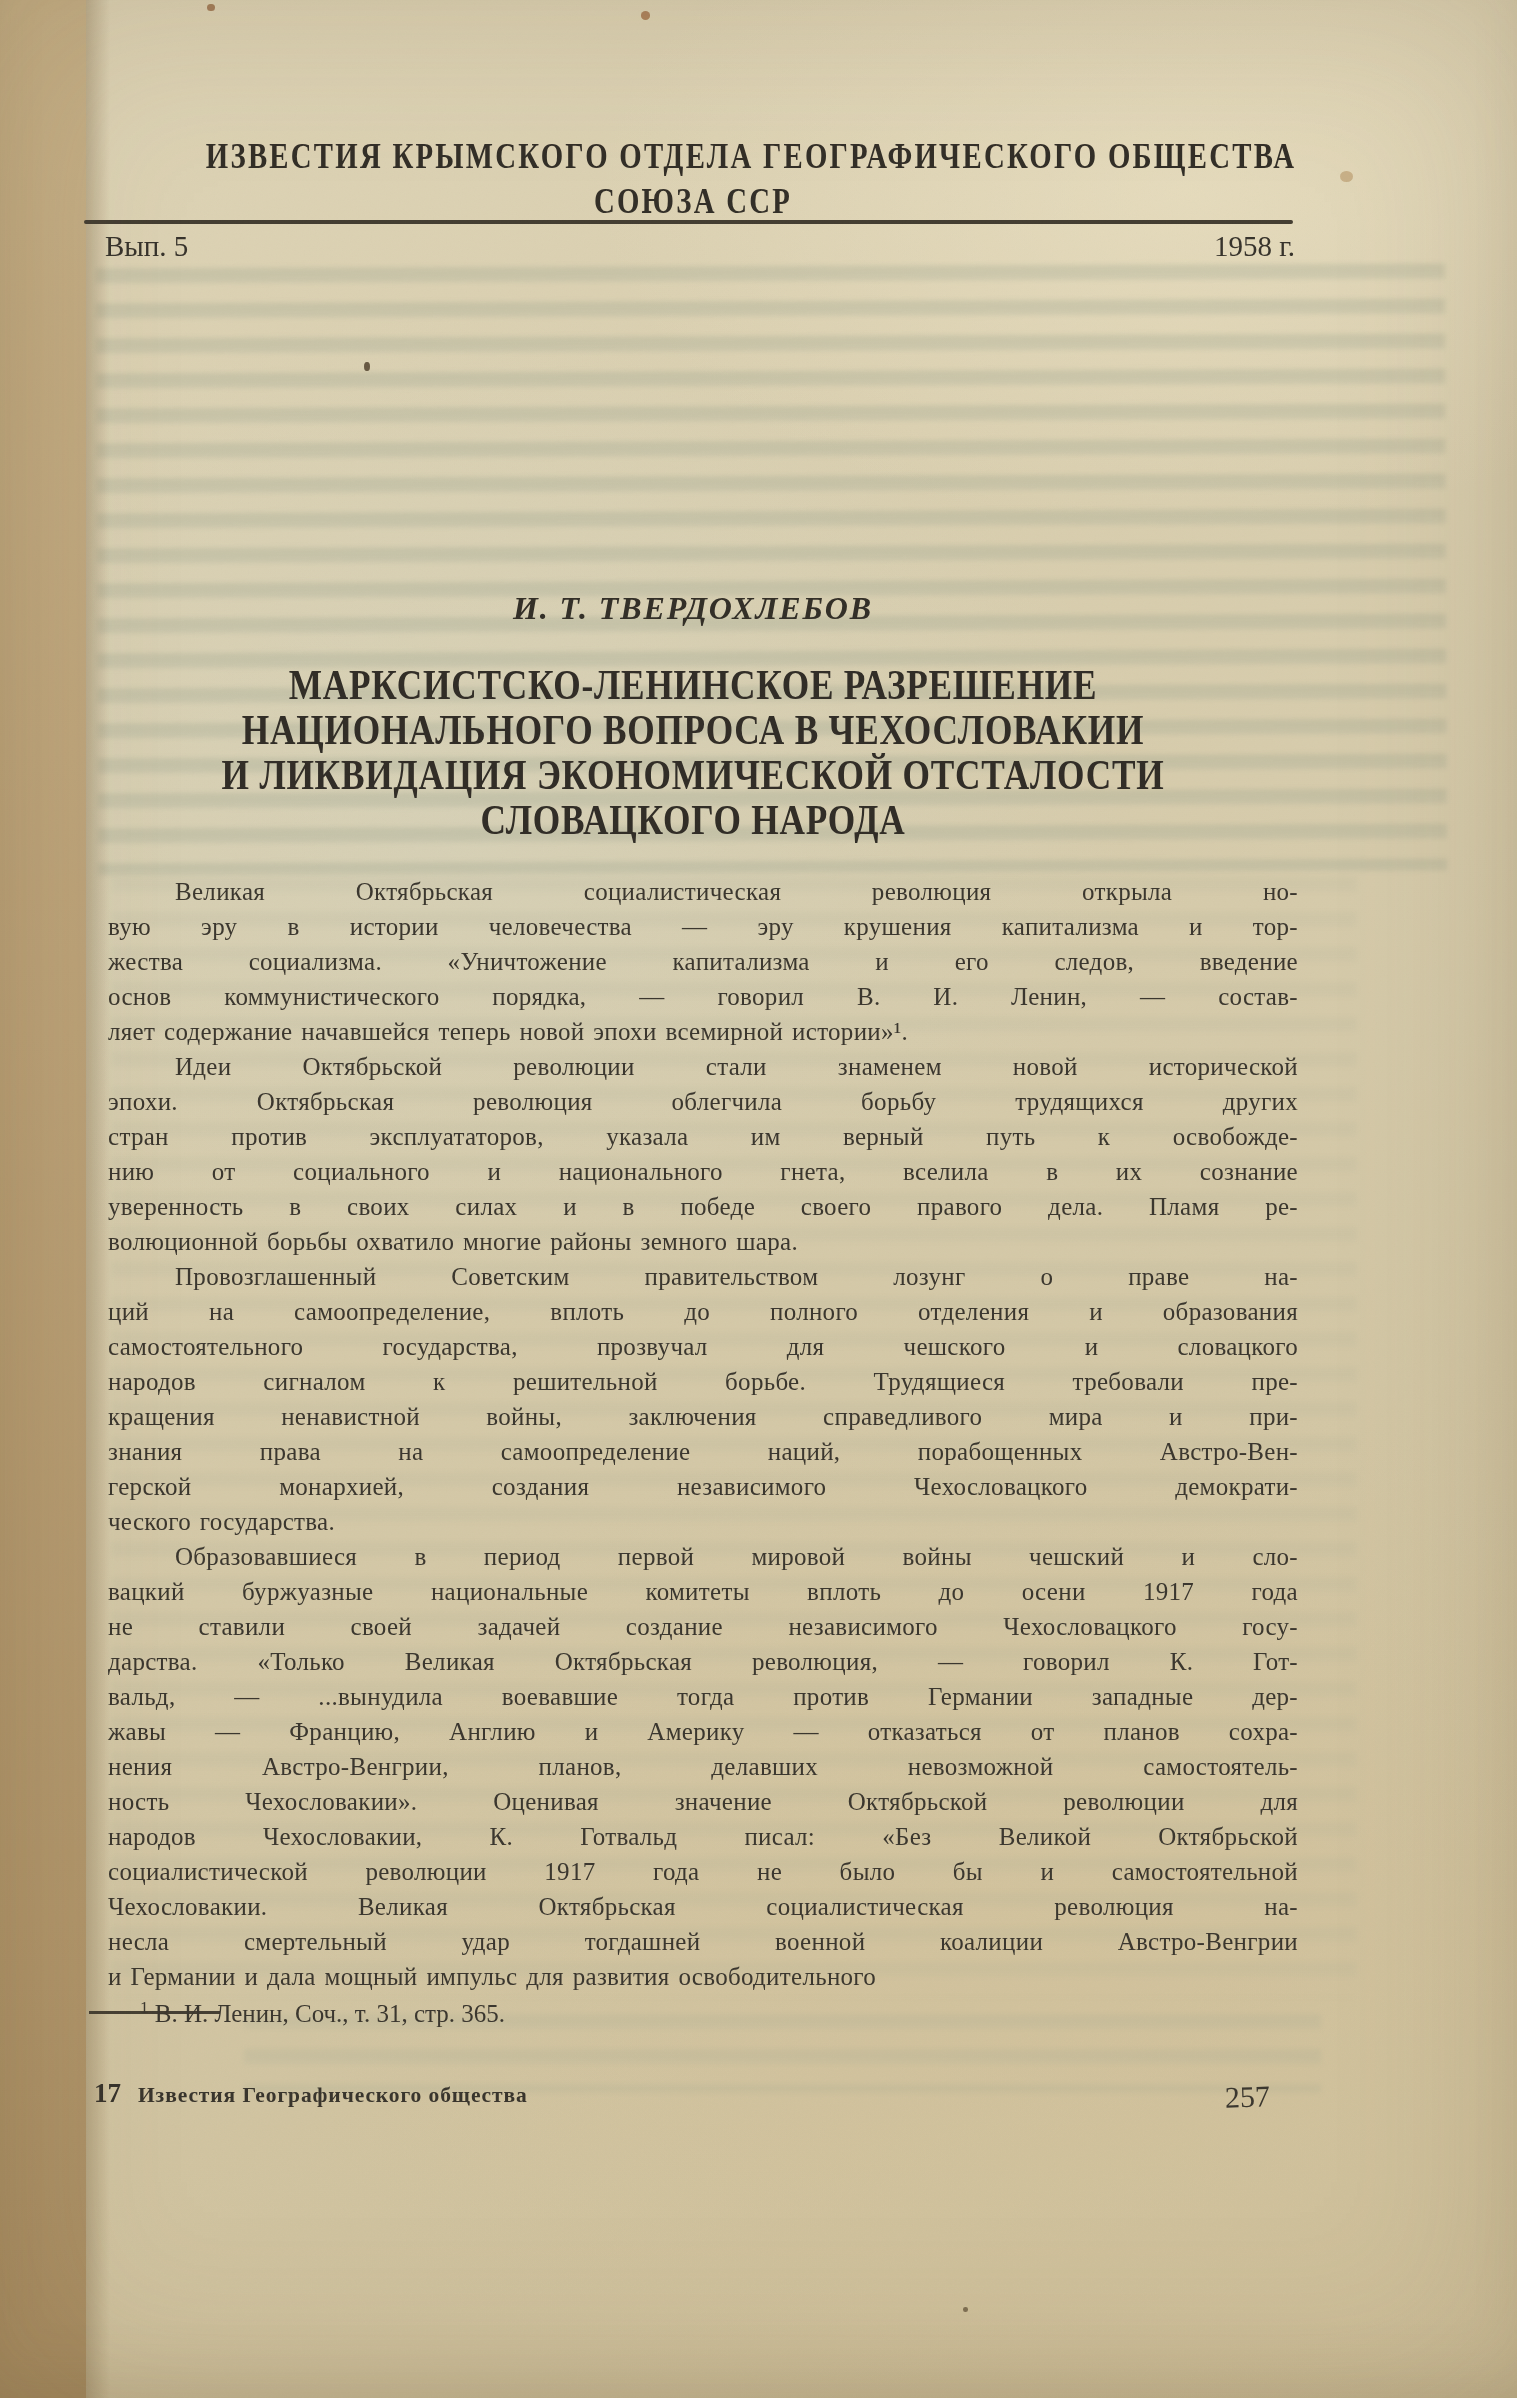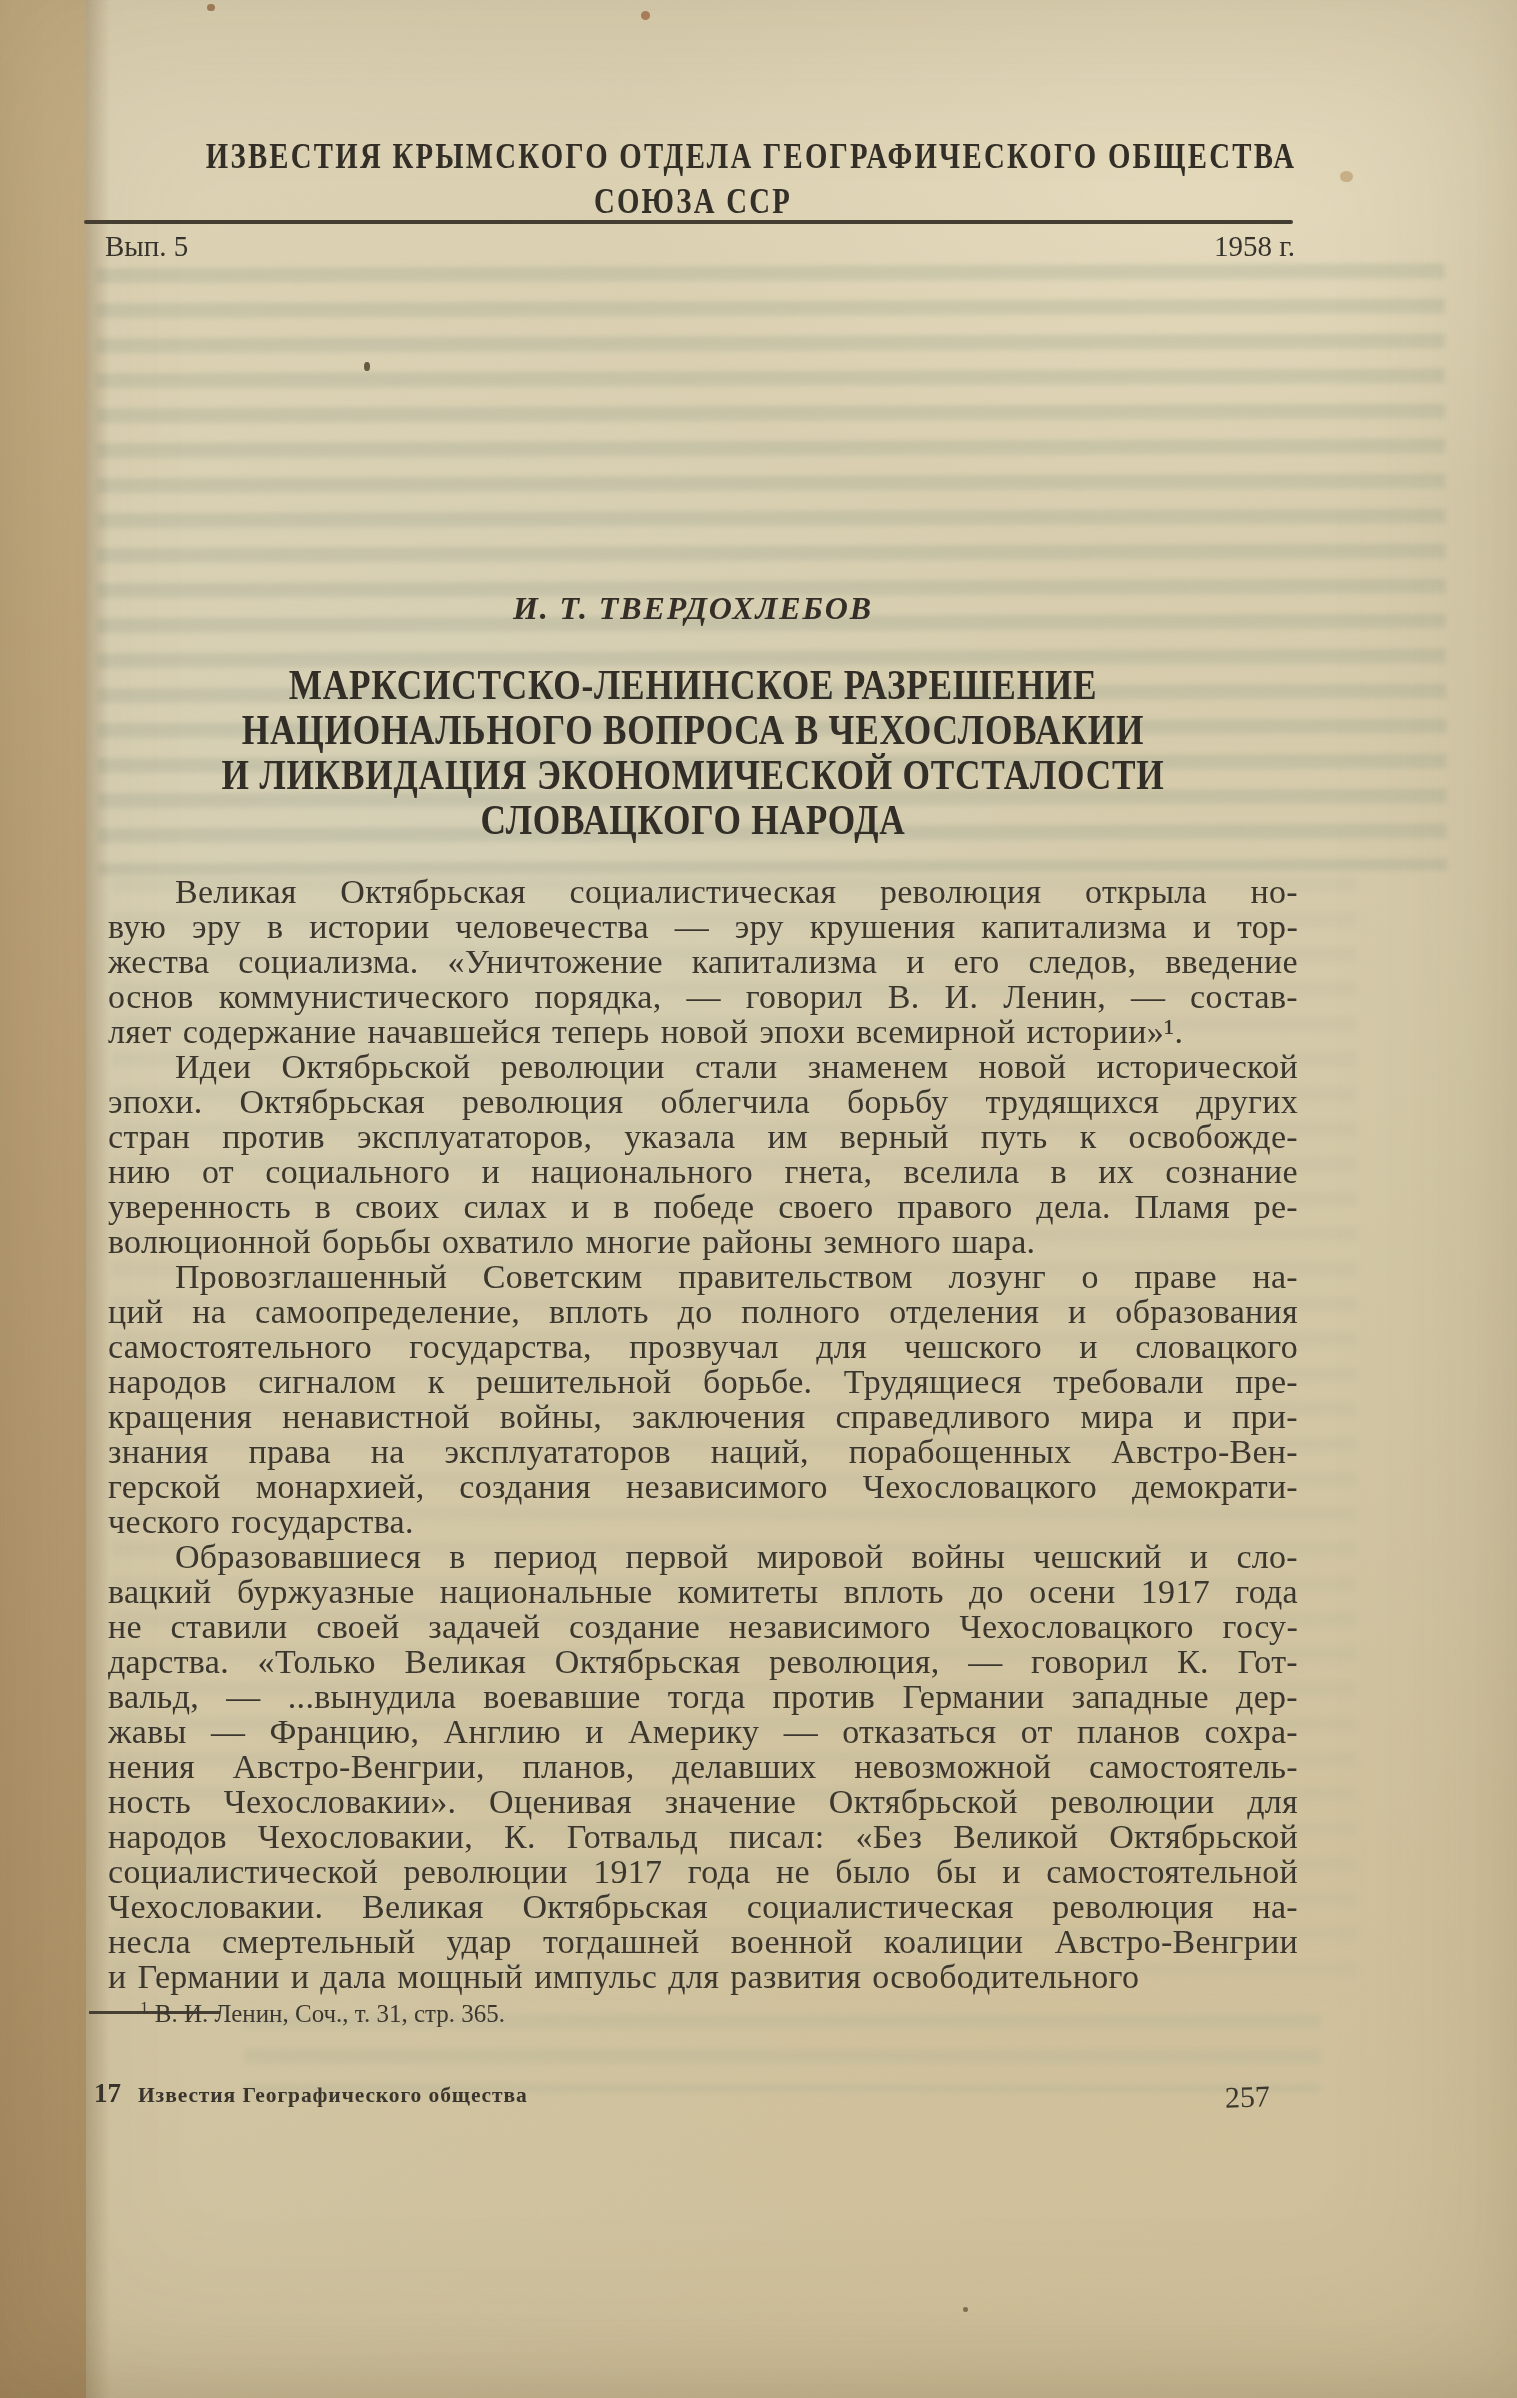--- a/index.html
+++ b/index.html
@@ -33,21 +33,21 @@
   .jl2{top:180px;}
   .rule{position:absolute;left:84px;top:220px;width:1209px;height:3.7px;background:#433d31;border-radius:1.9px;z-index:2;}
   .issue-row{position:absolute;left:105px;right:223px;top:230px;display:flex;
     justify-content:space-between;align-items:baseline;font-size:29px;color:#36322b;z-index:2;gap:16px;}
   .author{position:absolute;left:84px;top:590px;width:1218px;text-align:center;
     font-style:italic;font-weight:bold;font-size:32px;letter-spacing:1.9px;color:#322e27;z-index:2;}
   .title-block{position:absolute;left:84px;top:663px;width:1218px;text-align:center;
     font-weight:bold;font-size:42px;line-height:45px;letter-spacing:0.9px;
     transform:scaleX(.84);transform-origin:50% 0;color:#302c26;z-index:2;}
   .body-block{position:absolute;left:108px;top:874px;width:1190px;
-    font-size:34px;line-height:35px;word-spacing:2.3px;letter-spacing:0.3px;color:#3a362e;z-index:2;}
+    font-size:25px;line-height:35px;word-spacing:2.3px;letter-spacing:0.3px;color:#3a362e;z-index:2;}
   .bl{text-align:justify;text-align-last:justify;white-space:normal;}
   .bl.ind{padding-left:67px;}
   .bl.last{text-align-last:left;}
   .fn-rule{position:absolute;left:89px;top:2011px;width:131px;height:2.8px;background:#443e32;z-index:2;}
   .footnote{position:absolute;left:108px;top:1998px;font-size:25px;color:#3a362e;padding-left:32px;z-index:2;}
   .footnote sup{font-size:17px;}
   .footer-line{position:absolute;left:94px;top:2078px;display:flex;align-items:baseline;gap:17px;z-index:2;}
   .sig{font-size:27px;color:#36322b;font-weight:bold;}
   .running{font-weight:bold;font-size:21.5px;letter-spacing:0.9px;color:#38342c;text-align:center;}
   .pagenum{position:absolute;left:1225px;top:2080px;font-size:30px;color:#3a362e;
@@ -104,21 +104,21 @@
       <div class="bl">эпохи. Октябрьская революция облегчила борьбу трудящихся других</div>
       <div class="bl">стран против эксплуататоров, указала им верный путь к освобожде-</div>
       <div class="bl">нию от социального и национального гнета, вселила в их сознание</div>
       <div class="bl">уверенность в своих силах и в победе своего правого дела. Пламя ре-</div>
       <div class="bl last">волюционной борьбы охватило многие районы земного шара.</div>
       <div class="bl ind">Провозглашенный Советским правительством лозунг о праве на-</div>
       <div class="bl">ций на самоопределение, вплоть до полного отделения и образования</div>
       <div class="bl">самостоятельного государства, прозвучал для чешского и словацкого</div>
       <div class="bl">народов сигналом к решительной борьбе. Трудящиеся требовали пре-</div>
       <div class="bl">кращения ненавистной войны, заключения справедливого мира и при-</div>
-      <div class="bl">знания права на эксплуататоров наций, порабощенных Австро-Вен-</div>
+      <div class="bl">знания права на самоопределение наций, порабощенных Австро-Вен-</div>
       <div class="bl">герской монархией, создания независимого Чехословацкого демократи-</div>
       <div class="bl last">ческого государства.</div>
       <div class="bl ind">Образовавшиеся в период первой мировой войны чешский и сло-</div>
       <div class="bl">вацкий буржуазные национальные комитеты вплоть до осени 1917 года</div>
       <div class="bl">не ставили своей задачей создание независимого Чехословацкого госу-</div>
       <div class="bl">дарства. «Только Великая Октябрьская революция, — говорил К. Гот-</div>
       <div class="bl">вальд, — ...вынудила воевавшие тогда против Германии западные дер-</div>
       <div class="bl">жавы — Францию, Англию и Америку — отказаться от планов сохра-</div>
       <div class="bl">нения Австро-Венгрии, планов, делавших невозможной самостоятель-</div>
       <div class="bl">ность Чехословакии». Оценивая значение Октябрьской революции для</div>

